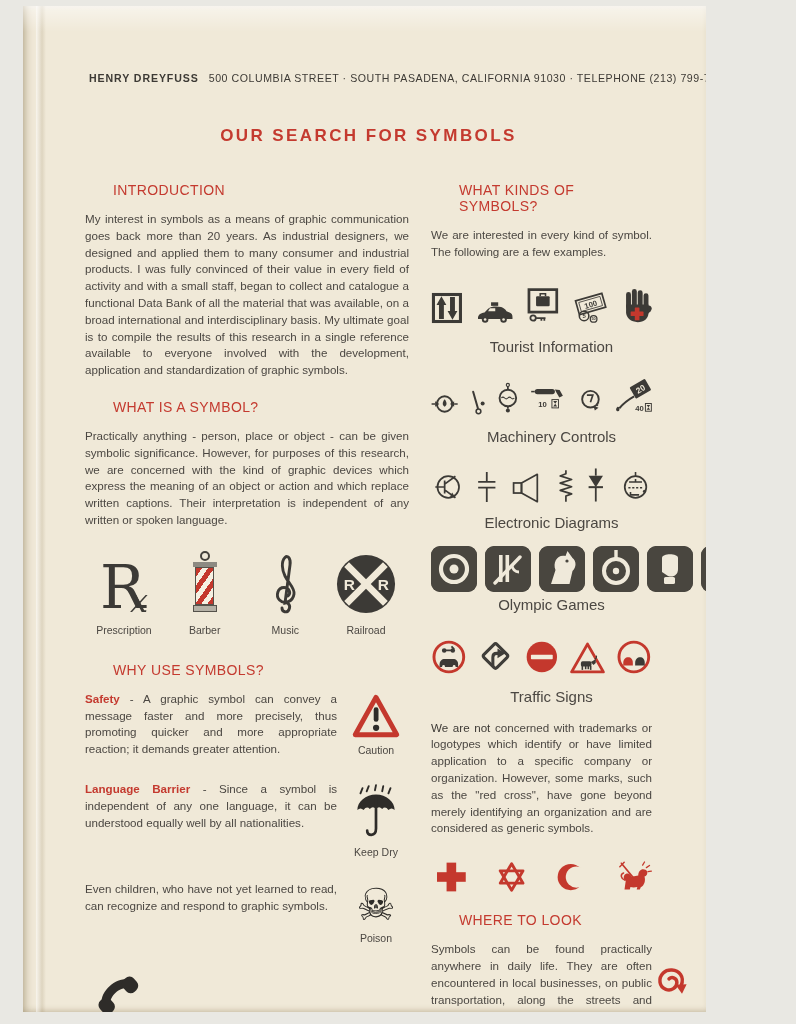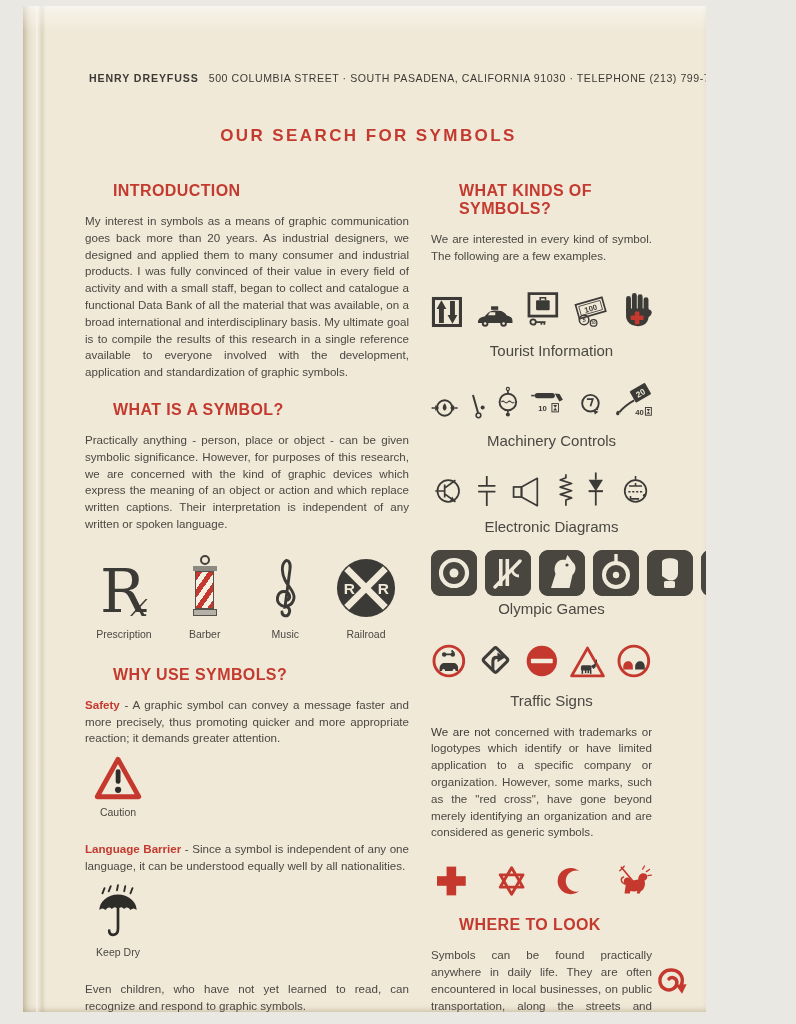--- a/index.html
+++ b/index.html
@@ -35,21 +35,21 @@
 
   .doc-title{
     margin-top:42px;text-align:center;color:#c43a2f;
     font-size:17px;font-weight:bold;letter-spacing:2.4px;
   }
 
   .cols{display:flex;gap:22px;margin-top:36px;}
   .col-l{flex:0 0 324px;}
   .col-r{flex:1;min-width:0;}
 
-  .h{color:#c43a2f;font-size:16px;font-weight:bold;letter-spacing:.4px;margin:0 0 13px;padding-left:28px;}
+  .h{color:#c43a2f;font-size:14px;font-weight:normal;letter-spacing:.4px;margin:0 0 13px;padding-left:28px;}
   .p{font-size:11.6px;line-height:1.45;color:#4b4742;text-align:justify;margin:0 0 15px;}
   .lead{color:#c43a2f;font-weight:bold;}
   .lead-dark{color:#3d3a35;font-weight:normal;}
 
   .examples{display:flex;justify-content:space-between;align-items:flex-end;margin:22px 4px 26px 0;}
   .ex-cell{display:flex;flex-direction:column;align-items:center;width:78px;}
   .ex-label{font-size:10.5px;color:#4b4742;margin-top:9px;}
 
   .rx{display:flex;align-items:flex-end;height:64px;color:#3c3a36;}
   .rx-R{font-family:"DejaVu Serif",serif;font-size:60px;line-height:.92;}
@@ -57,21 +57,21 @@
 
   .barber{width:26px;height:64px;display:flex;flex-direction:column;align-items:center;}
   .barber .knob{width:10px;height:10px;border:2px solid #45423c;border-radius:50%;background:#f0e9d8;box-sizing:border-box;}
   .barber .cap{width:24px;height:5px;background:#8d8a82;margin-top:1px;}
   .barber .pole{
     width:19px;height:38px;border:1.5px solid #55524b;box-sizing:border-box;
     background:repeating-linear-gradient(125deg,#c4382d 0 5px,#f5f0e2 5px 10px);
   }
   .barber .base{width:24px;height:7px;background:#b5b1a6;border:1.5px solid #55524b;box-sizing:border-box;}
 
-  .why-row{display:flex;gap:6px;margin-bottom:23px;flex-direction:column;}
+  .why-row{display:flex;gap:6px;margin-bottom:23px;}
   .why-text{flex:1;}
   .why-text .p{margin:0;}
   .why-icon{width:66px;flex:none;display:flex;flex-direction:column;align-items:center;gap:5px;padding-top:2px;}
   .icon-label{font-size:10.5px;color:#4b4742;}
 
   .grp-icons{display:flex;align-items:flex-end;gap:9px;}
   .grp-label{font-size:15px;color:#4b4742;margin:4px 0 15px 20px;text-align:center;}
   .tile{width:46px;height:46px;border-radius:9px;background:#49463f;flex:none;}
 
   .human-row{display:flex;align-items:center;gap:30px;margin:4px 0 10px 6px;}

